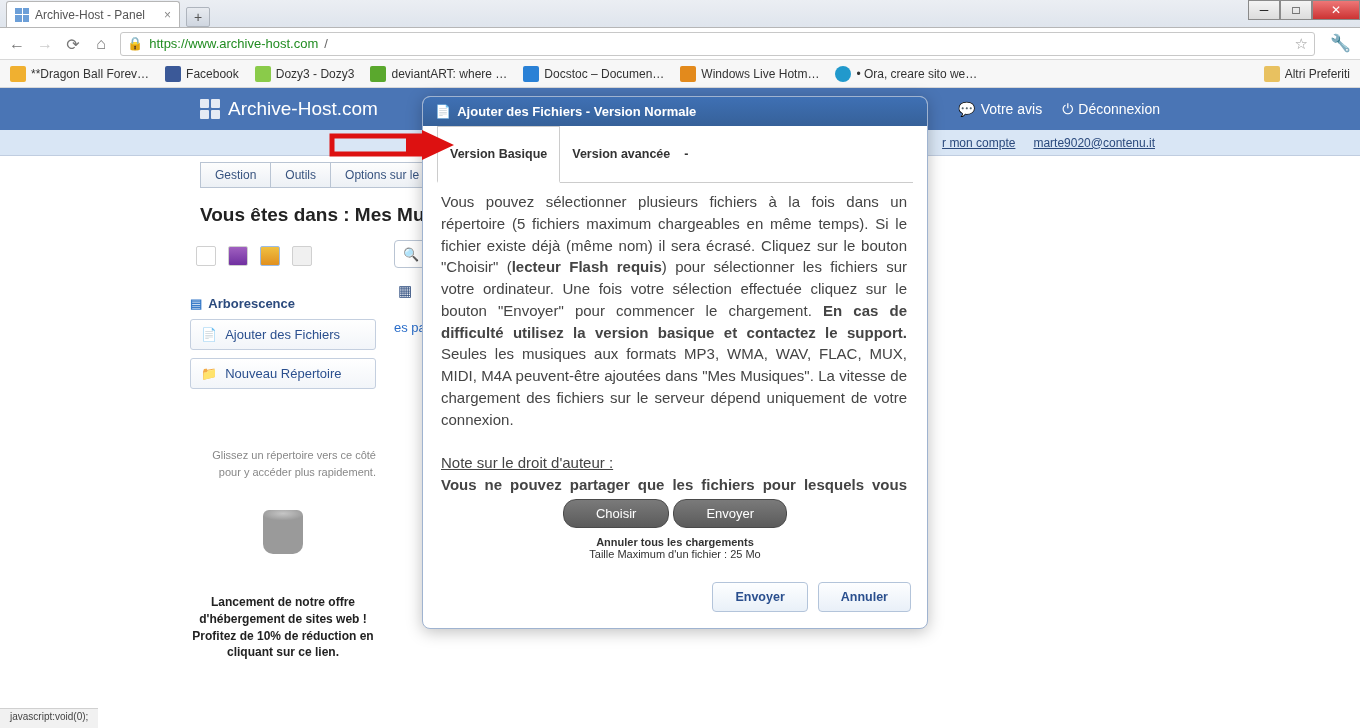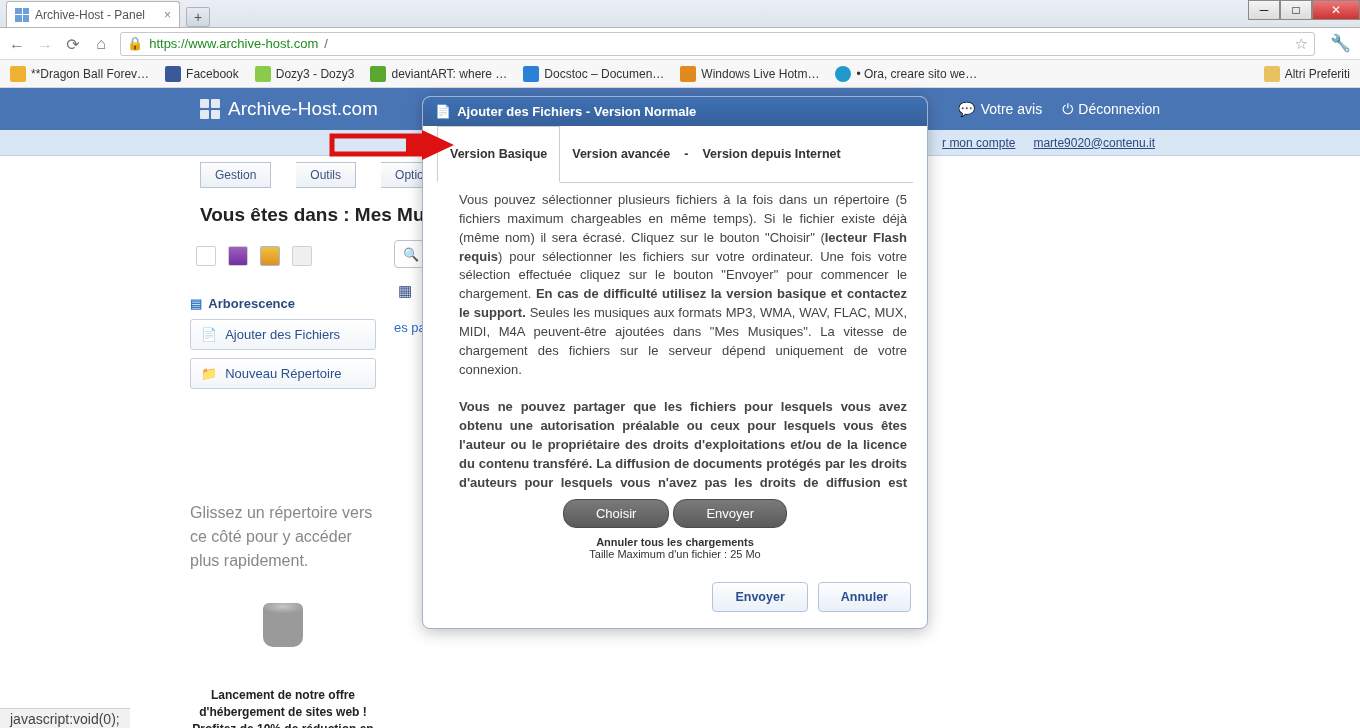--- a/index.html
+++ b/index.html
@@ -35,72 +35,72 @@
 .logo-grid { display: grid; grid-template-columns: 1fr 1fr; grid-template-rows: 1fr 1fr; gap: 2px; width: 20px; height: 20px; margin-right: 8px; }
 .logo-grid span { background: rgba(255,255,255,0.85); border-radius: 1px; }
 .header-links { margin-left: auto; margin-right: 200px; display: flex; gap: 20px; font-size: 14px; }
 .header-links a { color: #fff; text-decoration: none; display: flex; align-items: center; gap: 5px; cursor: pointer; }
 
 
 .sub-header { background: #d9e6f5; height: 26px; display: flex; align-items: center; padding: 0 205px; font-size: 12px; color: #2b4a7d; border-bottom: 1px solid #c0cde0; }
 .sub-right { margin-left: auto; display: flex; gap: 18px; align-items: center; text-decoration: underline; }
 
 
-.menu-tabs { padding-left: 200px; margin-top: 6px; display: flex; gap: 25px; }
+.menu-tabs { padding-left: 200px; margin-top: 6px; display: flex; }
 .menu-tab { padding: 5px 14px; border: 1px solid #b9c4d3; background: linear-gradient(#fdfdfd,#ecf0f5); font-size: 12px; cursor: pointer; color: #37537f; }
 .menu-tab + .menu-tab { border-left: none; }
 
 .breadcrumb { padding-left: 200px; margin-top: 16px; font-size: 19px; font-weight: bold; color: #222; }
 
 
 .main { display: flex; padding-left: 190px; padding-right: 200px; margin-top: 14px; gap: 18px; }
 .sidebar { width: 186px; }
 .toolbar-icons { display: flex; gap: 12px; padding: 6px; }
 .tool-ic { width: 20px; height: 20px; border: 1px solid #d0d0d0; border-radius: 2px; }
 .tool-ic.active { border-color: #9cbce6; background: #e8f1fb; }
 
 .side-sec { margin-top: 24px; }
 .side-head { color: #2b4a7d; font-weight: bold; font-size: 13px; display: flex; align-items: center; gap: 6px; }
 .side-btn { display: flex; align-items: center; gap: 8px; border: 1px solid #c4cfdf; border-radius: 3px; padding: 7px 10px; background: linear-gradient(#fff,#f2f5f9); margin-top: 8px; color: #2a4f8e; font-size: 13px; cursor: pointer; }
 
-.drop-hint { margin-top: 112px; text-align: left; font-size: 16px; color: #888; line-height: 1.5; }
+.drop-hint { margin-top: 58px; text-align: right; font-size: 11px; color: #888; line-height: 1.5; }
 .trash { margin: 30px auto; width: 40px; height: 44px; background: radial-gradient(ellipse 22px 7px at 50% 8%, #c6c6c6, #9a9a9a); border-radius: 6px 6px 10px 10px; position: relative; }
 .promo { margin-top: 40px; text-align: center; font-size: 12px; font-weight: bold; color: #222; line-height: 1.4; }
 
 .right-col { flex: 1; }
 .right-toolbar { display: flex; align-items: center; gap: 14px; margin-bottom: 14px; }
 .search-box { display: flex; align-items: center; border: 1px solid #b9c4d3; border-radius: 4px; height: 28px; padding: 0 8px; width: 210px; background: #fff; }
 .search-box input { border: none; outline: none; font-size: 13px; width: 100%; color: #888; }
 .rt-icons { display: flex; gap: 16px; font-size: 15px; color: #2b4a7d; }
 .rt-ic { cursor: pointer; }
 .right-link { color: #2a6dc9; font-size: 13px; cursor: pointer; }
 
 
 .modal-overlay { position: absolute; left: 422px; top: 96px; width: 506px; background: #fff; border: 1px solid #9fb3d0; border-radius: 8px; box-shadow: 0 3px 16px rgba(0,0,0,0.25); z-index: 50; }
 .modal-title { background: linear-gradient(#3f70b4,#366199); color: #fff; font-weight: bold; font-size: 13px; padding: 7px 12px; border-radius: 7px 7px 0 0; display: flex; align-items: center; gap: 6px; }
 .modal-body { padding: 0 14px 14px; }
 .version-tabs { display: flex; align-items: center; border-bottom: 1px solid #ccc; font-size: 12.5px; font-weight: bold; color: #333; }
 .ver-tab { padding: 20px 12px; cursor: pointer; }
 .ver-tab.active { border: 1px solid #ccc; border-bottom: 2px solid #fff; margin-bottom: -1px; background: #fff; }
 .ver-sep { padding: 8px 2px; }
-.scroll-area { height: 310px; overflow-y: auto; padding: 8px 6px 4px 4px; font-size: 13px; color: #444; text-align: justify; line-height: 1.45; margin-left: 18px; }
+.scroll-area { height: 310px; overflow-y: auto; padding: 8px 6px 4px 4px; font-size: 15px; color: #444; text-align: justify; line-height: 1.45; }
 .scroll-area .bold { font-weight: bold; }
 .scroll-area .under { text-decoration: underline; }
 .mid-btns { display: flex; justify-content: center; gap: 4px; margin-top: 6px; }
 .dark-btn { background: linear-gradient(#7a7a7a,#5b5b5b); color: #fff; border: 1px solid #4a4a4a; border-radius: 13px; padding: 6px 32px; font-size: 13px; cursor: pointer; }
 .sub-txt { text-align: center; font-size: 11px; color: #333; margin-top: 8px; }
 .sub-txt .bold { font-weight: bold; text-align: center; }
 .modal-footer { display: flex; justify-content: flex-end; gap: 10px; margin-top: 22px; padding: 0 2px 2px; }
 .ft-btn { border: 1px solid #b3c4da; background: linear-gradient(#fdfeff,#e9f0f8); color: #2a4f8e; font-weight: bold; padding: 7px 22px; border-radius: 4px; cursor: pointer; font-size: 12.5px; }
 
 
 .red-arrow { position: absolute; left: 328px; top: 126px; z-index: 60; }
 
 
-.status-bar { position: absolute; bottom: 0; left: 0; height: 20px; background: #f1f1f1; border-top: 1px solid #d0d0d0; padding: 2px 10px; font-size: 14px; color: #444; }
+.status-bar { position: absolute; bottom: 0; left: 0; height: 20px; background: #f1f1f1; border-top: 1px solid #d0d0d0; padding: 2px 10px; font-size: 10px; color: #444; }
 
 
 .scroll-area::-webkit-scrollbar { width: 16px; }
 .scroll-area::-webkit-scrollbar-thumb { background: #c8c8c8; border: 1px solid #a8a8a8; }
 .scroll-area::-webkit-scrollbar-track { background: #f0f0f0; }
 </style>
 </head>
 <body>
 
 <div class="window-controls">
@@ -258,27 +258,27 @@
 <div class="modal-overlay">
   <div class="modal-title">
     <span>📄</span>
     <span>Ajouter des Fichiers - Version Normale</span>
   </div>
   <div class="modal-body">
     <div class="version-tabs">
       <div class="ver-tab active">Version Basique</div>
       <div class="ver-tab">Version avancée</div>
       <div class="ver-sep">-</div>
-      <div class="ver-tab">Version depuis Internet</div>
     </div>
     <div class="scroll-area">
       <p>
         <span>Vous pouvez sélectionner plusieurs fichiers à la fois dans un répertoire (5 fichiers maximum chargeables en même temps). Si le fichier existe déjà (même nom) il sera écrasé. Cliquez sur le bouton "Choisir" (</span><span class="bold">lecteur Flash requis</span><span>) pour sélectionner les fichiers sur votre ordinateur. Une fois votre sélection effectuée cliquez sur le bouton "Envoyer" pour commencer le chargement. </span><span class="bold">En cas de difficulté utilisez la version basique et contactez le support.</span><span> Seules les musiques aux formats MP3, WMA, WAV, FLAC, MUX, MIDI, M4A peuvent-être ajoutées dans "Mes Musiques". La vitesse de chargement des fichiers sur le serveur dépend uniquement de votre connexion.</span>
       </p>
       <br>
+      <p><span class="under">Note sur le droit d'auteur :</span></p>
       <p class="bold">Vous ne pouvez partager que les fichiers pour lesquels vous avez obtenu une autorisation préalable ou ceux pour lesquels vous êtes l'auteur ou le propriétaire des droits d'exploitations et/ou de la licence du contenu transféré. La diffusion de documents protégés par les droits d'auteurs pour lesquels vous n'avez pas les droits de diffusion est interdite, apparentée à de la contrefaçon et punissable par la Loi.</p>
     </div>
     <div class="mid-btns">
       <button class="dark-btn">Choisir</button>
       <button class="dark-btn">Envoyer</button>
     </div>
     <div class="sub-txt">
       <div class="bold">Annuler tous les chargements</div>
       <div>Taille Maximum d'un fichier :  25 Mo</div>
     </div>

